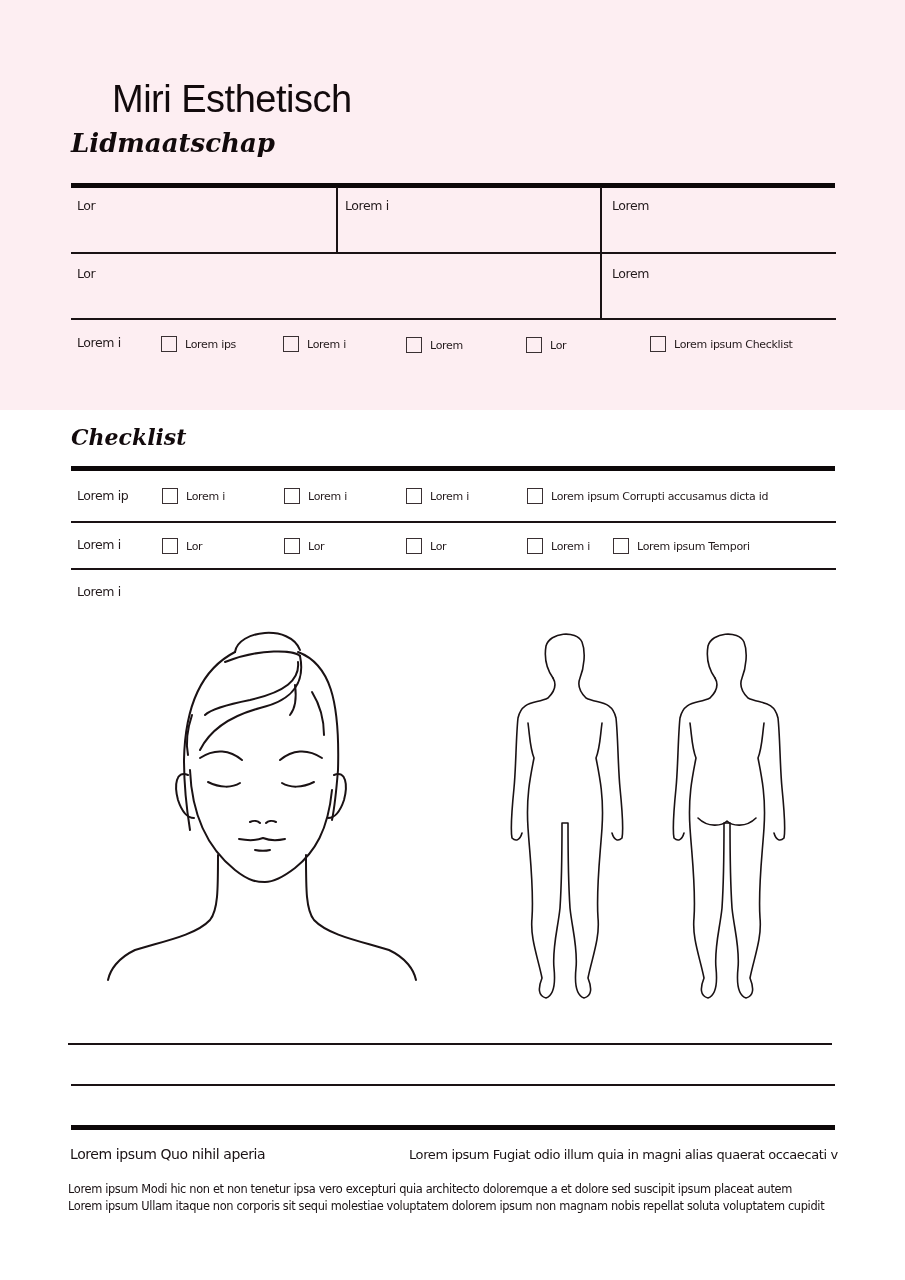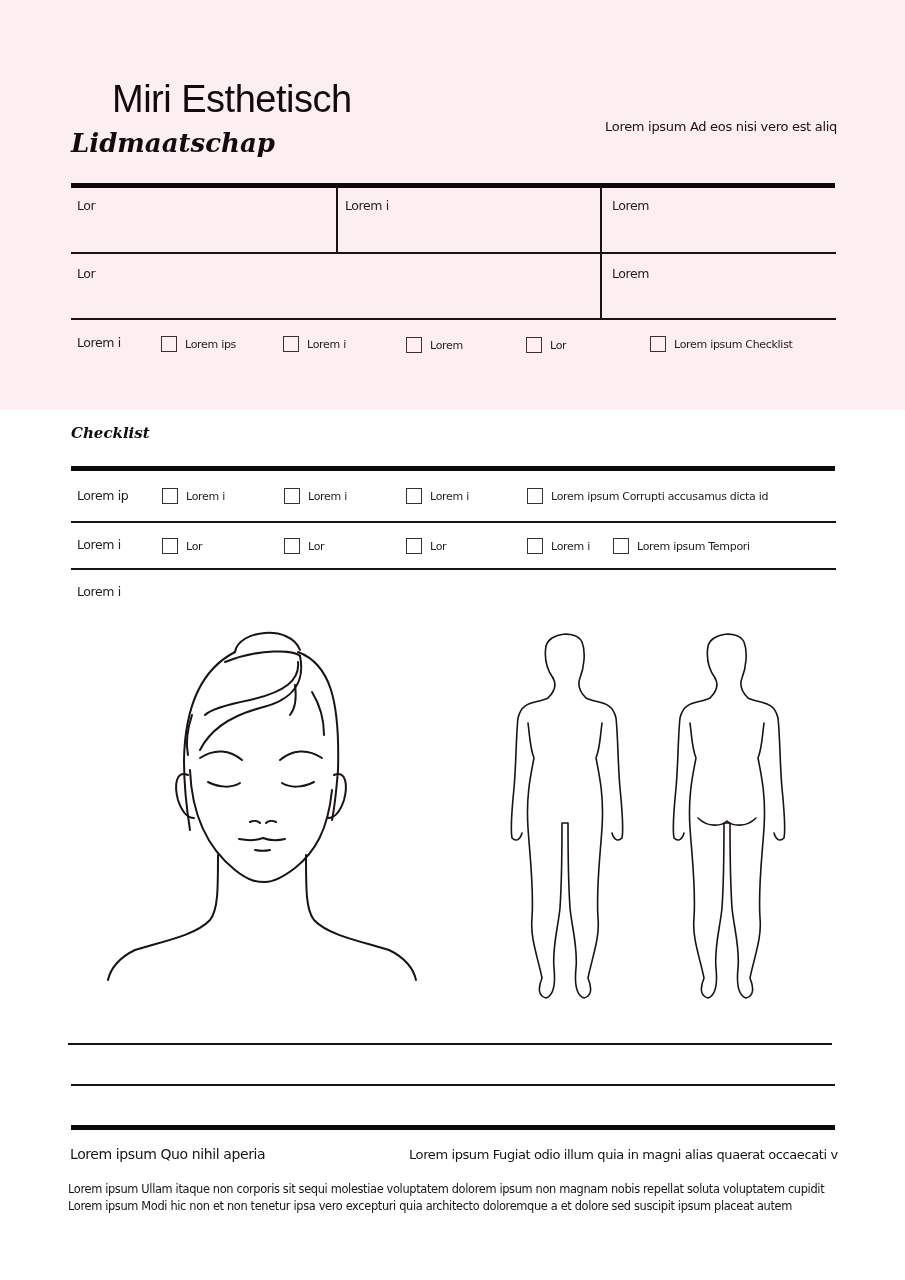--- a/index.html
+++ b/index.html
@@ -12,37 +12,36 @@
     .header-right { right: 68px; top: 118px; text-align: right; font-size: 13px; line-height: 18px; color: #1a1214; letter-spacing: -0.3px; }
     .header-right div { white-space: nowrap; }
     .rule-thick { position: absolute; left: 71px; width: 764px; height: 5px; background: #0d0809; }
     .rule-thin { position: absolute; height: 1.5px; background: #1a1214; }
     .vline { position: absolute; width: 1.5px; background: #1a1214; }
     .cell-label { position: absolute; font-size: 12.5px; color: #231a1c; letter-spacing: -0.4px; white-space: nowrap; }
     .row-label { position: absolute; font-size: 12.5px; color: #231a1c; letter-spacing: -0.4px; white-space: nowrap; }
     .opt { position: absolute; display: flex; align-items: center; white-space: nowrap; }
     .box { width: 16px; height: 16px; border: 1px solid #3a3033; background: transparent; margin-right: 8px; flex: none; }
     .opt-label { font-size: 11px; color: #231a1c; letter-spacing: -0.3px; }
-    .section-title { left: 71px; top: 424px; font-family: "DejaVu Serif", serif; font-style: italic; font-weight: bold; font-size: 15px; color: #120a0c; }
+    .section-title { left: 71px; top: 424px; font-family: "DejaVu Serif", serif; font-style: italic; font-weight: bold; font-size: 22px; color: #120a0c; }
     .footer-head { position: absolute; font-size: 14px; color: #1a1214; letter-spacing: -0.4px; white-space: nowrap; }
     .footer-body { position: absolute; left: 68px; top: 1181px; font-size: 11.4px; line-height: 17px; color: #1a1214; letter-spacing: -0.35px; }
     .footer-body div { white-space: nowrap; }
     svg { position: absolute; overflow: visible; }
     svg path, svg ellipse { fill: none; stroke: #1a1214; stroke-width: 2; stroke-linecap: round; stroke-linejoin: round; }
     .thin path { stroke-width: 1.6; }
   </style>
 </head>
 <body>
 
 <div class="pink"></div>
 
 <h1 class="abs title">Miri Esthetisch</h1>
 <h2 class="abs subtitle">Lidmaatschap</h2>
 <div class="abs header-right">
-  <div>Lorem ipsum Ad eos nisi vero est aliq</div>
 </div>
 
 <div class="rule-thick" style="top:183px;"></div>
 
 <div class="vline" style="left:336px; top:187px; height:66px;"></div>
 <div class="vline" style="left:600px; top:187px; height:132px;"></div>
 
 <div class="cell-label" style="left:77px; top:198px;">Lor</div>
 <div class="cell-label" style="left:345px; top:198px;">Lorem i</div>
 <div class="cell-label" style="left:612px; top:198px;">Lorem</div>
@@ -173,15 +172,15 @@
   <path d="M28,190 C38,200 52,198 57,193 C62,198 76,200 86,190"></path>
 </svg>
 
 <div class="rule-thin" style="left:68px; top:1043px; width:764px;"></div>
 <div class="rule-thin" style="left:71px; top:1084px; width:764px;"></div>
 <div class="rule-thick" style="top:1125px;"></div>
 
 <div class="footer-head" style="left:70px; top:1146px;">Lorem ipsum Quo nihil aperia</div>
 <div class="footer-head" style="left:409px; top:1147px; font-size:13px;">Lorem ipsum Fugiat odio illum quia in magni alias quaerat occaecati v</div>
 <div class="footer-body">
+  <div>Lorem ipsum Modi hic non et non tenetur ipsa vero excepturi quia architecto doloremque a et dolore sed suscipit ipsum placeat autem</div>
   <div>Lorem ipsum Ullam itaque non corporis sit sequi molestiae voluptatem dolorem ipsum non magnam nobis repellat soluta voluptatem cupidit</div>
-  <div>Lorem ipsum Modi hic non et non tenetur ipsa vero excepturi quia architecto doloremque a et dolore sed suscipit ipsum placeat autem</div>
 </div>
 
 </body></html>

